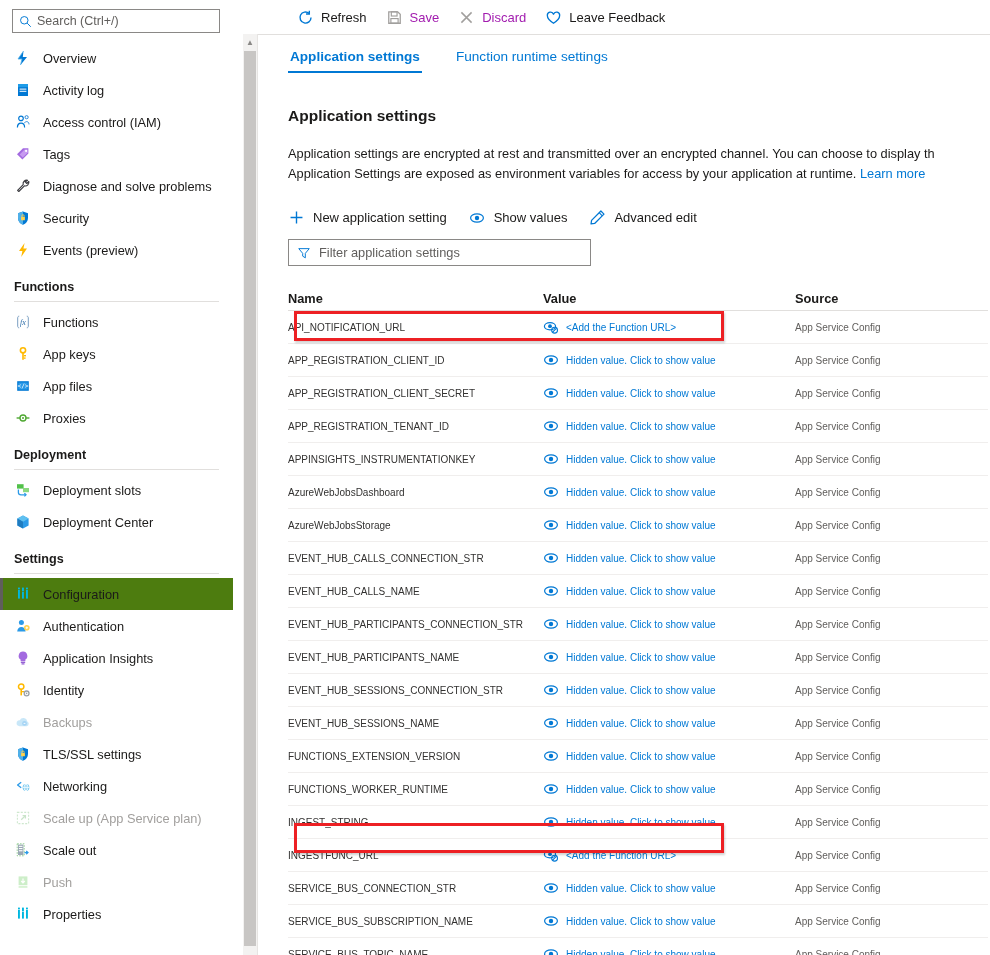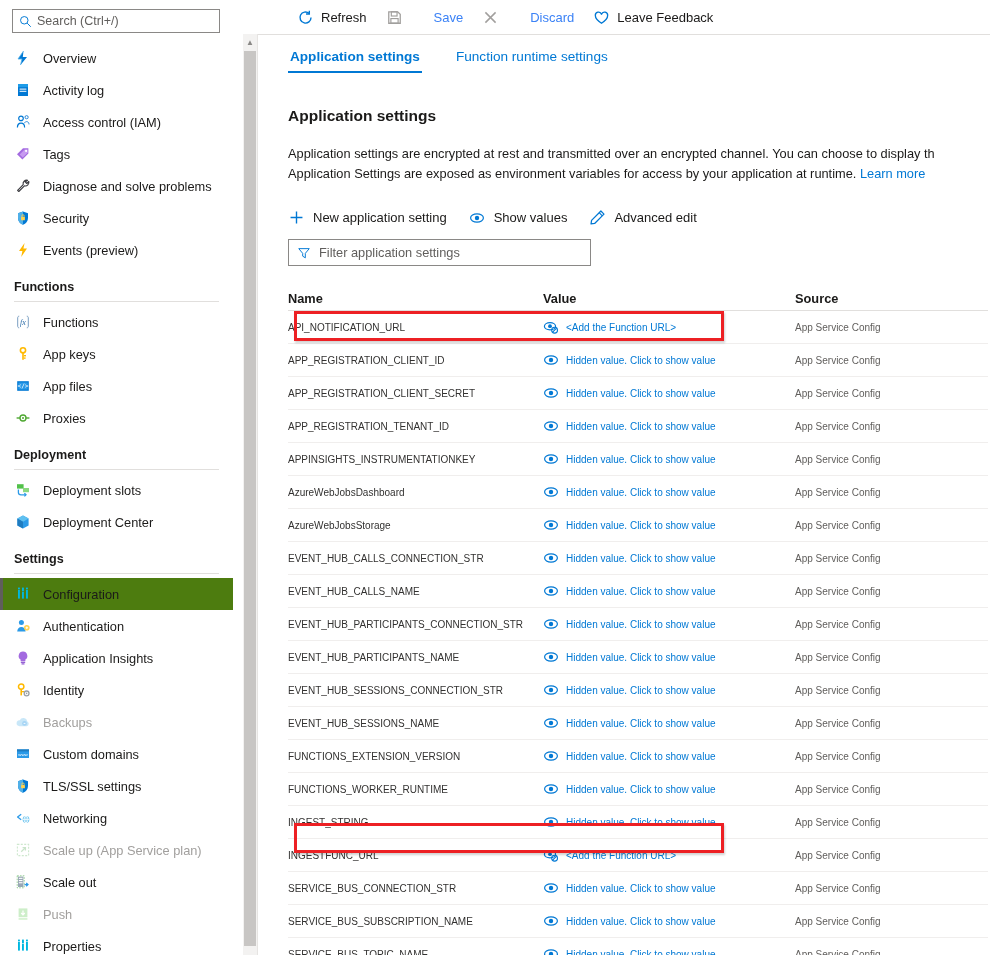--- a/index.html
+++ b/index.html
@@ -120,21 +120,21 @@
     height: 26px; margin-right: 7px;
     padding: 0 6px;
     font-size: 13px; color: #1b1a19;
     cursor: pointer; white-space: nowrap;
   }
   .cmd:first-child { margin-left: 17px; }
   .cmd .cmd-ico {
     width: 17px; height: 17px; margin-right: 7px;
     display: flex; align-items: center; justify-content: center;
   }
-  .cmd.disabled { color: #3b82f6; cursor: default; gap: 24px; }
+  .cmd.disabled { color: #a21caf; cursor: default; }
 
   .tabs {
     position: absolute; left: 30px; top: 49px;
     display: flex; align-items: flex-end;
   }
   .tab {
     font-size: 13.6px;
     color: #0078d4;
     padding: 0 2px 9px 2px;
     margin-right: 32px;
@@ -442,30 +442,20 @@
               <path d="M4.4 12.2a3 3 0 0 1 .4-6 4 4 0 0 1 7.5 1.2 2.6 2.6 0 0 1-.5 4.8z" fill="#7fc8f0"></path>
               <circle cx="9.5" cy="9.4" r="2.4" fill="#2b9ae8"></circle>
               <path d="M8.6 9.4h1.8" stroke="#fff" stroke-width="0.9"></path>
             </svg>
           </span>
           <span class="nav-label">Backups</span>
         </div>
         <div class="nav-item">
           <span class="nav-ico">
             <svg width="16" height="16" viewBox="0 0 16 16">
-              <rect x="2" y="3.4" width="12" height="8.6" fill="#2b9ae8"></rect>
-              <rect x="2" y="3.4" width="12" height="2" fill="#1f7cc0"></rect>
-              <text x="8" y="10.3" font-size="4.4" fill="#fff" text-anchor="middle" font-family="sans-serif">www</text>
-            </svg>
-          </span>
-          <span class="nav-label">Custom domains</span>
-        </div>
-        <div class="nav-item">
-          <span class="nav-ico">
-            <svg width="16" height="16" viewBox="0 0 16 16">
               <path d="M8 1.4 3 3.3v4.6c0 3.2 2.1 5.6 5 6.8 2.9-1.2 5-3.6 5-6.8V3.3z" fill="#0078d4"></path>
               <path d="M8 1.4 3 3.3v4.6c0 3.2 2.1 5.6 5 6.8z" fill="#50b0e8"></path>
               <rect x="6.1" y="6.9" width="3.8" height="3.4" rx="0.5" fill="#ffd24d"></rect>
               <path d="M6.9 6.9V6a1.1 1.1 0 0 1 2.2 0v.9" fill="none" stroke="#ffd24d" stroke-width="0.9"></path>
             </svg>
           </span>
           <span class="nav-label">TLS/SSL settings</span>
         </div>
         <div class="nav-item">
           <span class="nav-ico">

